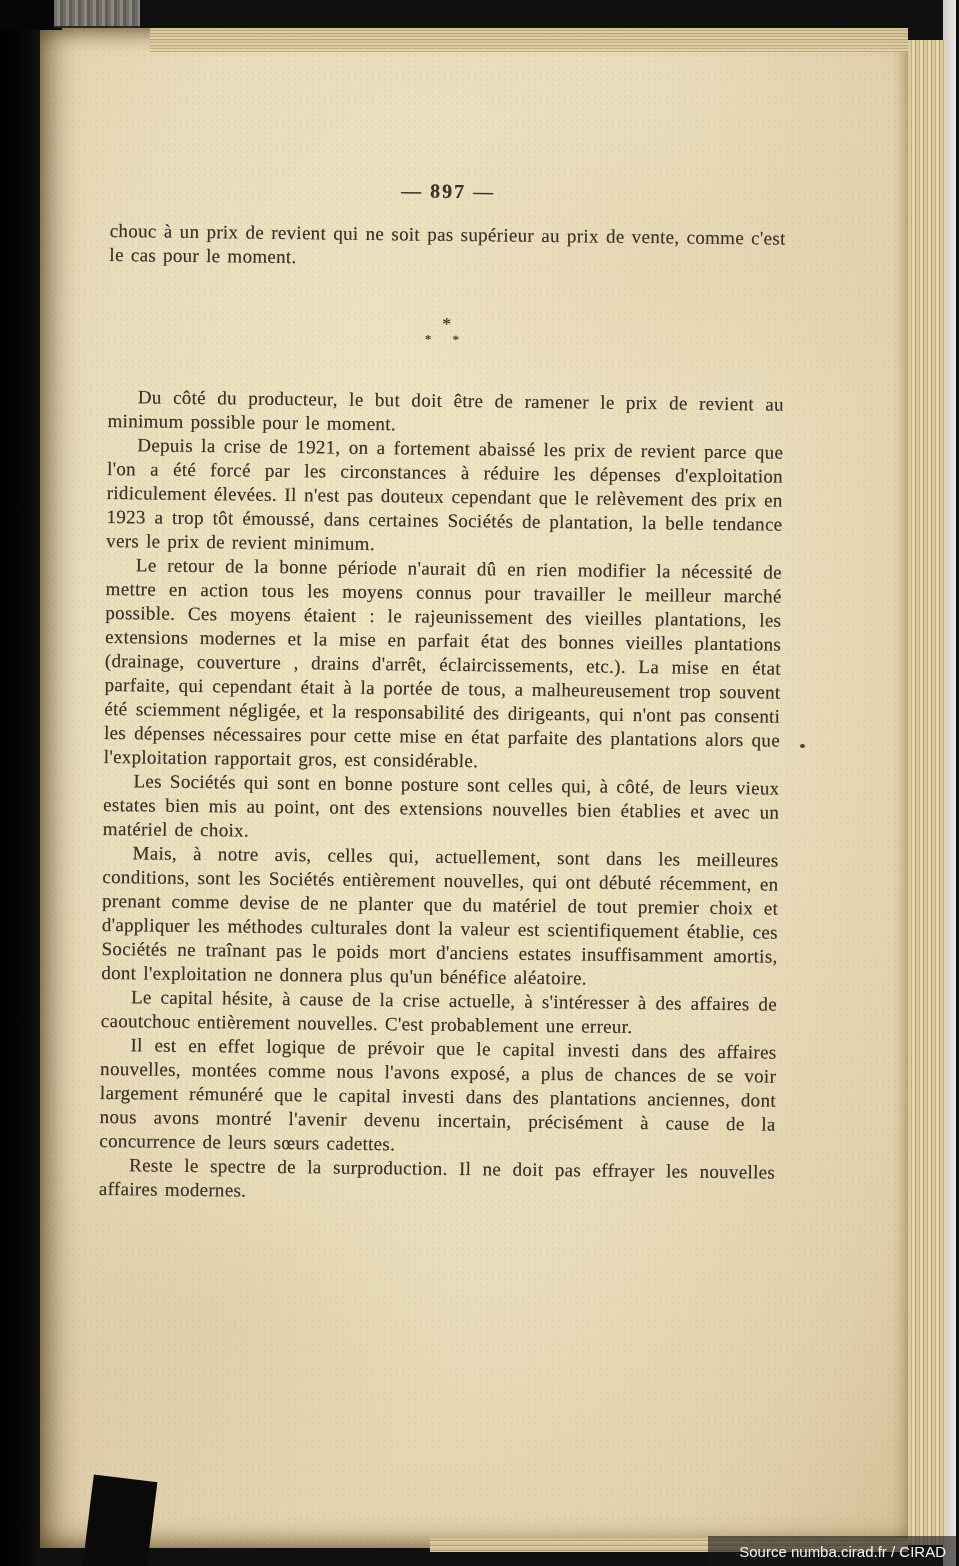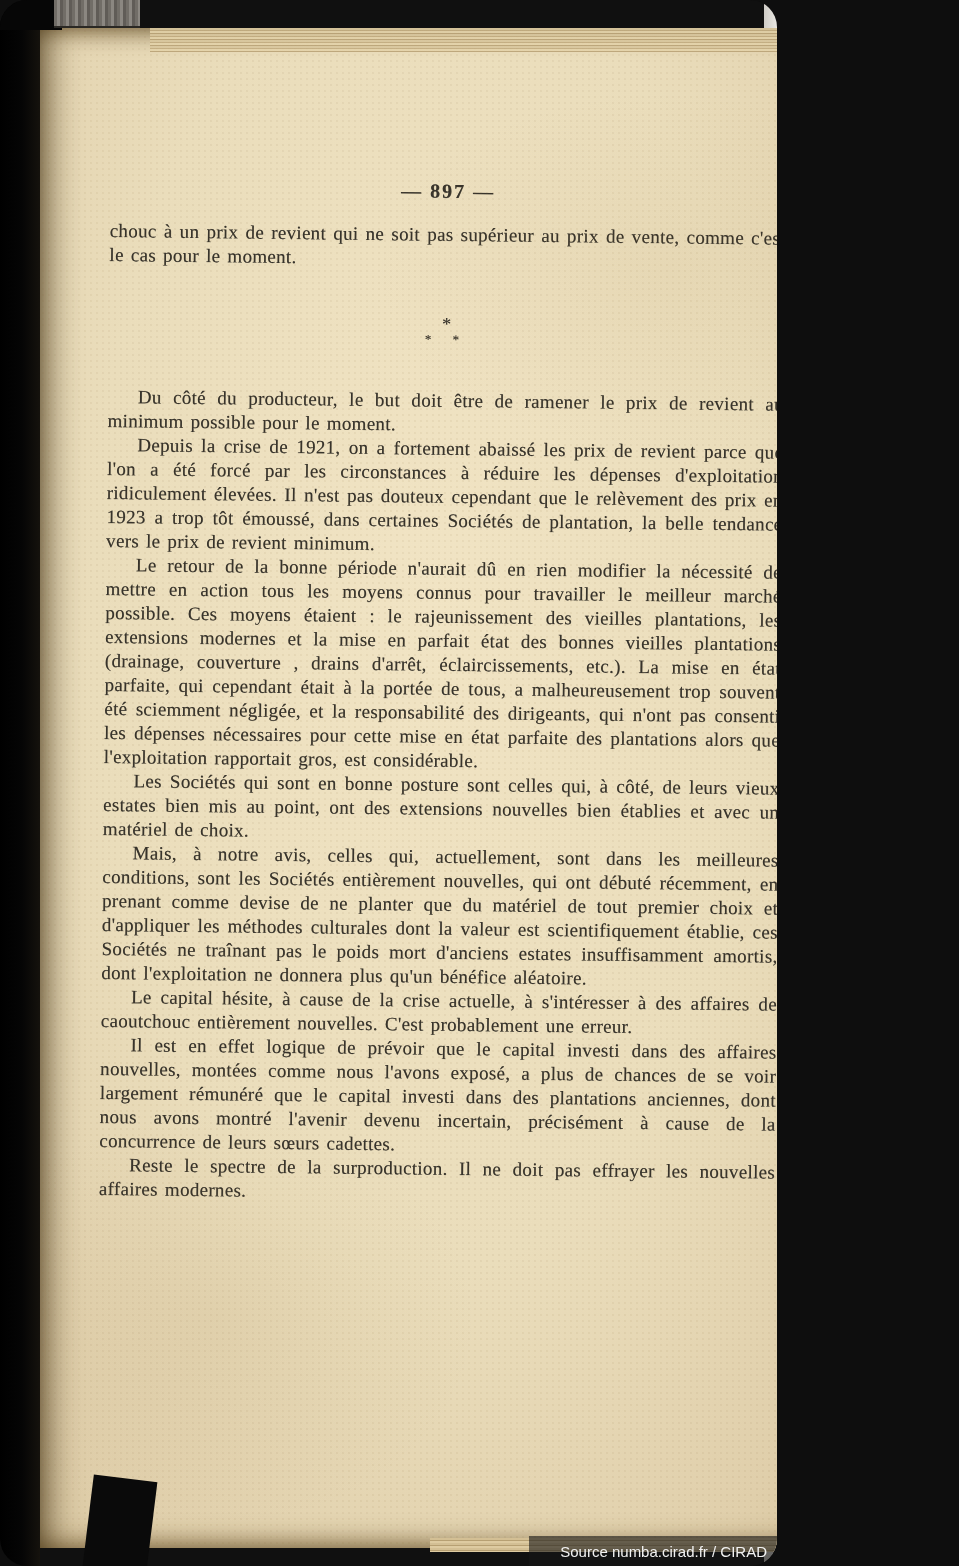--- a/index.html
+++ b/index.html
@@ -2,26 +2,25 @@
 <html><head>
 <meta charset="utf-8">
 <style>
   html, body {
     margin: 0;
     padding: 0;
     background: #0e0e0e;
   }
   .scan {
     position: relative;
-    width: 777px;
+    width: 956px;
     height: 1566px;
     background: #101010;
     overflow: hidden;
     font-family: "Liberation Serif", "DejaVu Serif", serif;
-    border-radius: 27px;
   }
   
   .scanner-strip {
     position: absolute;
     right: 0; top: 0;
     width: 13px; height: 100%;
     background: linear-gradient(to right, #cfccc6, #e9e7e3);
   }
   
   .page {

